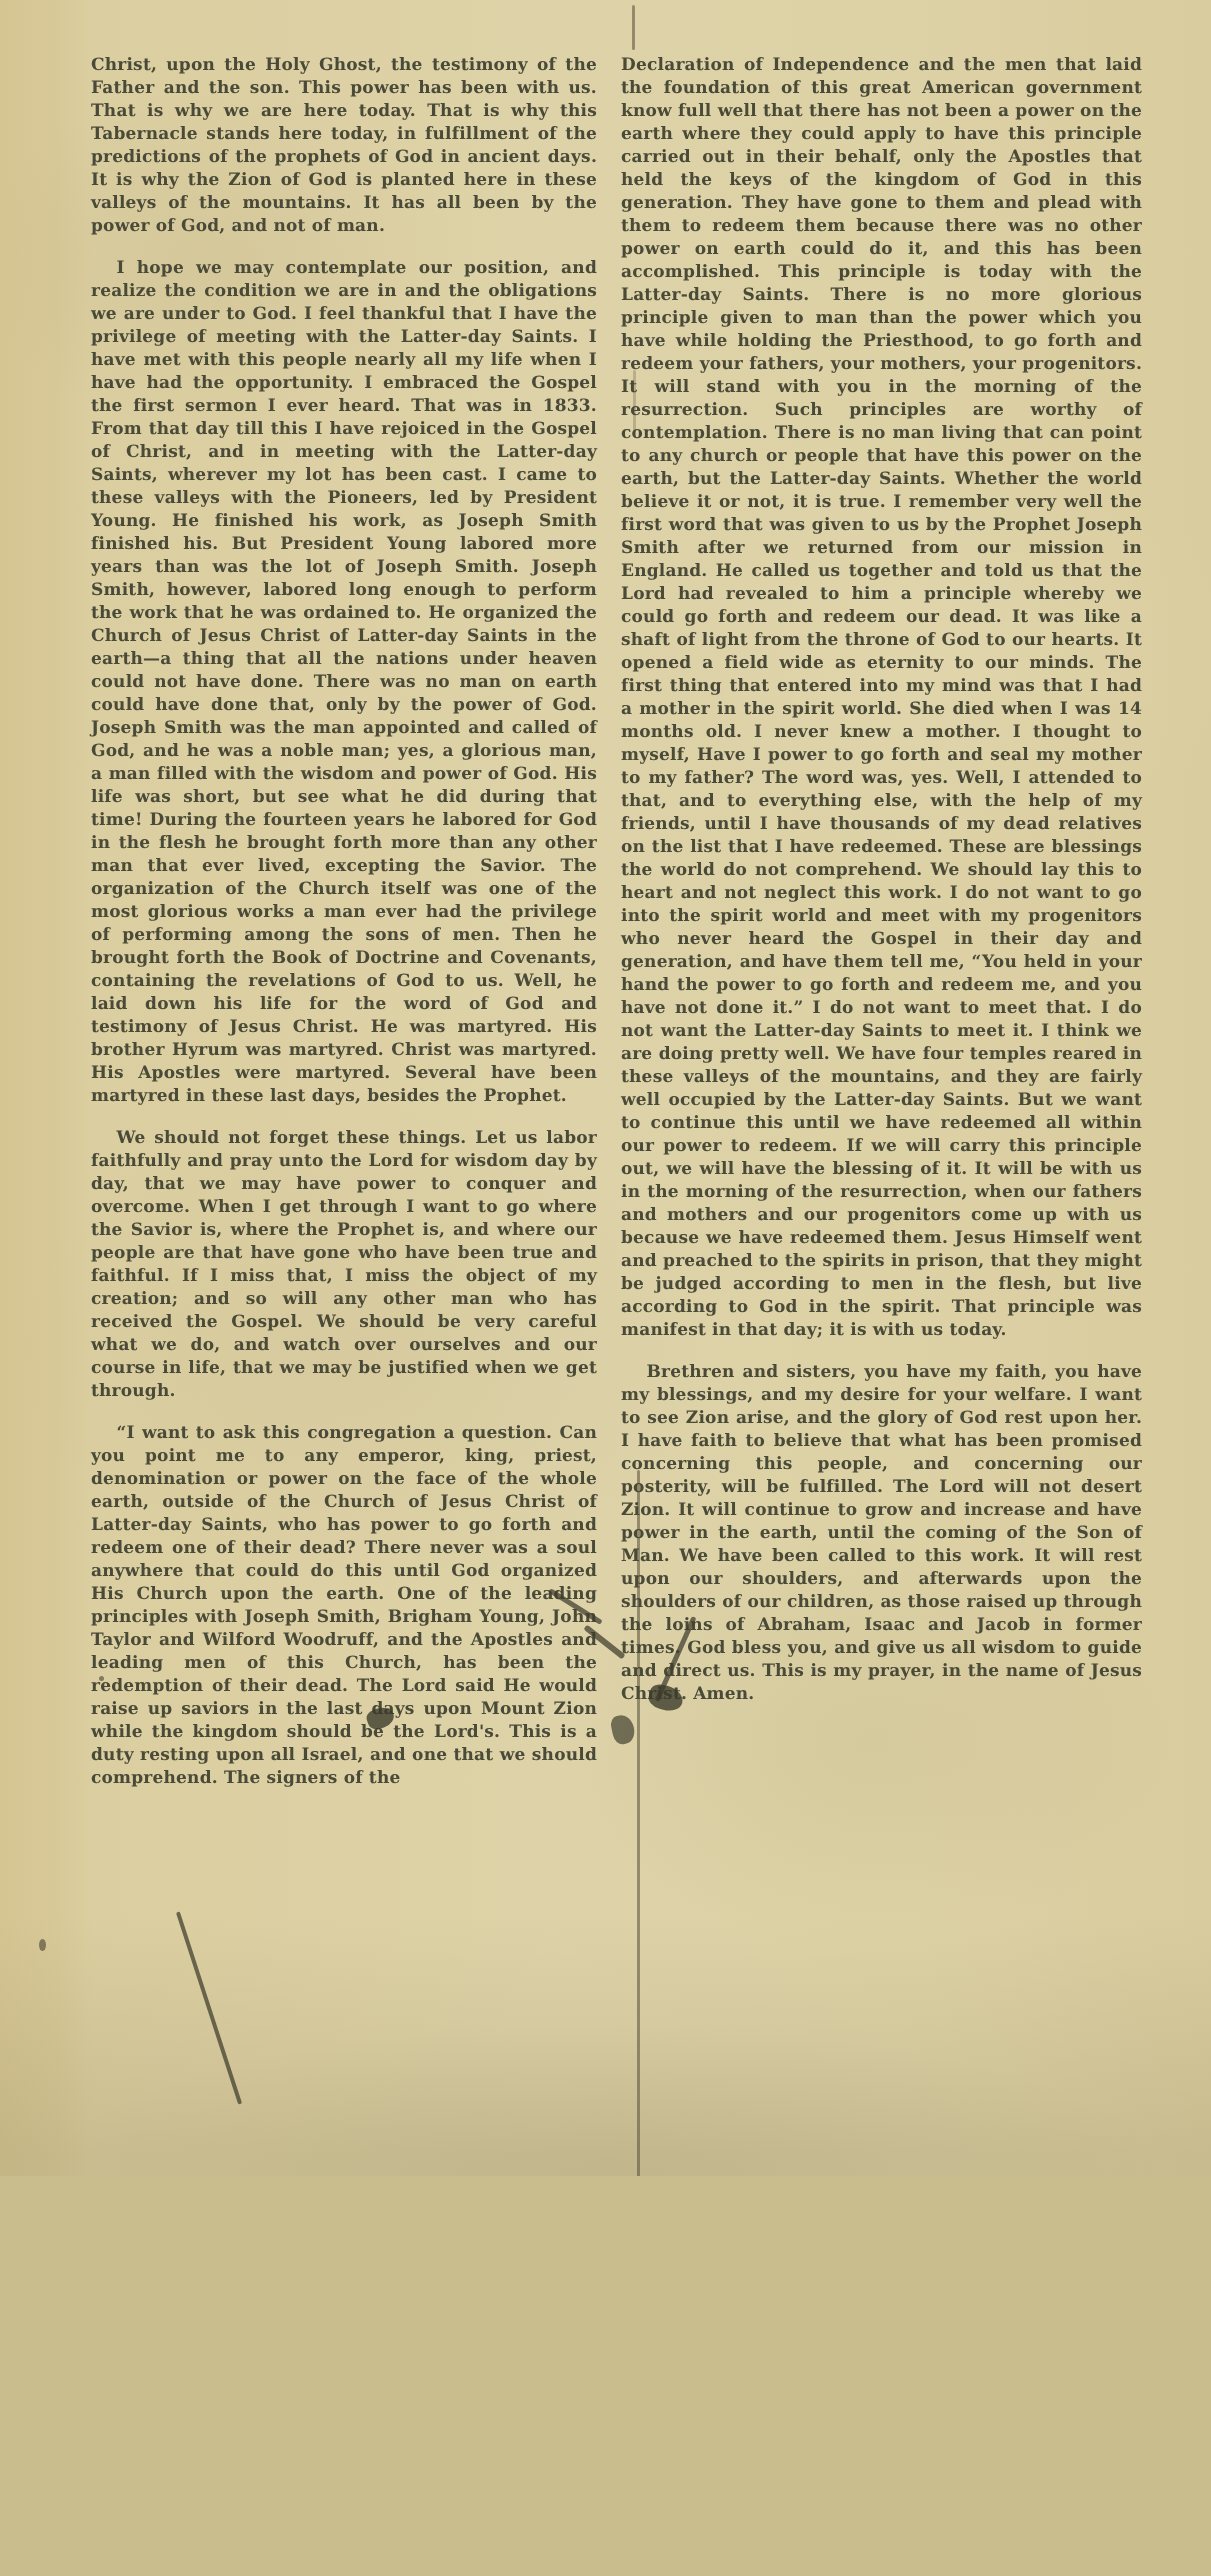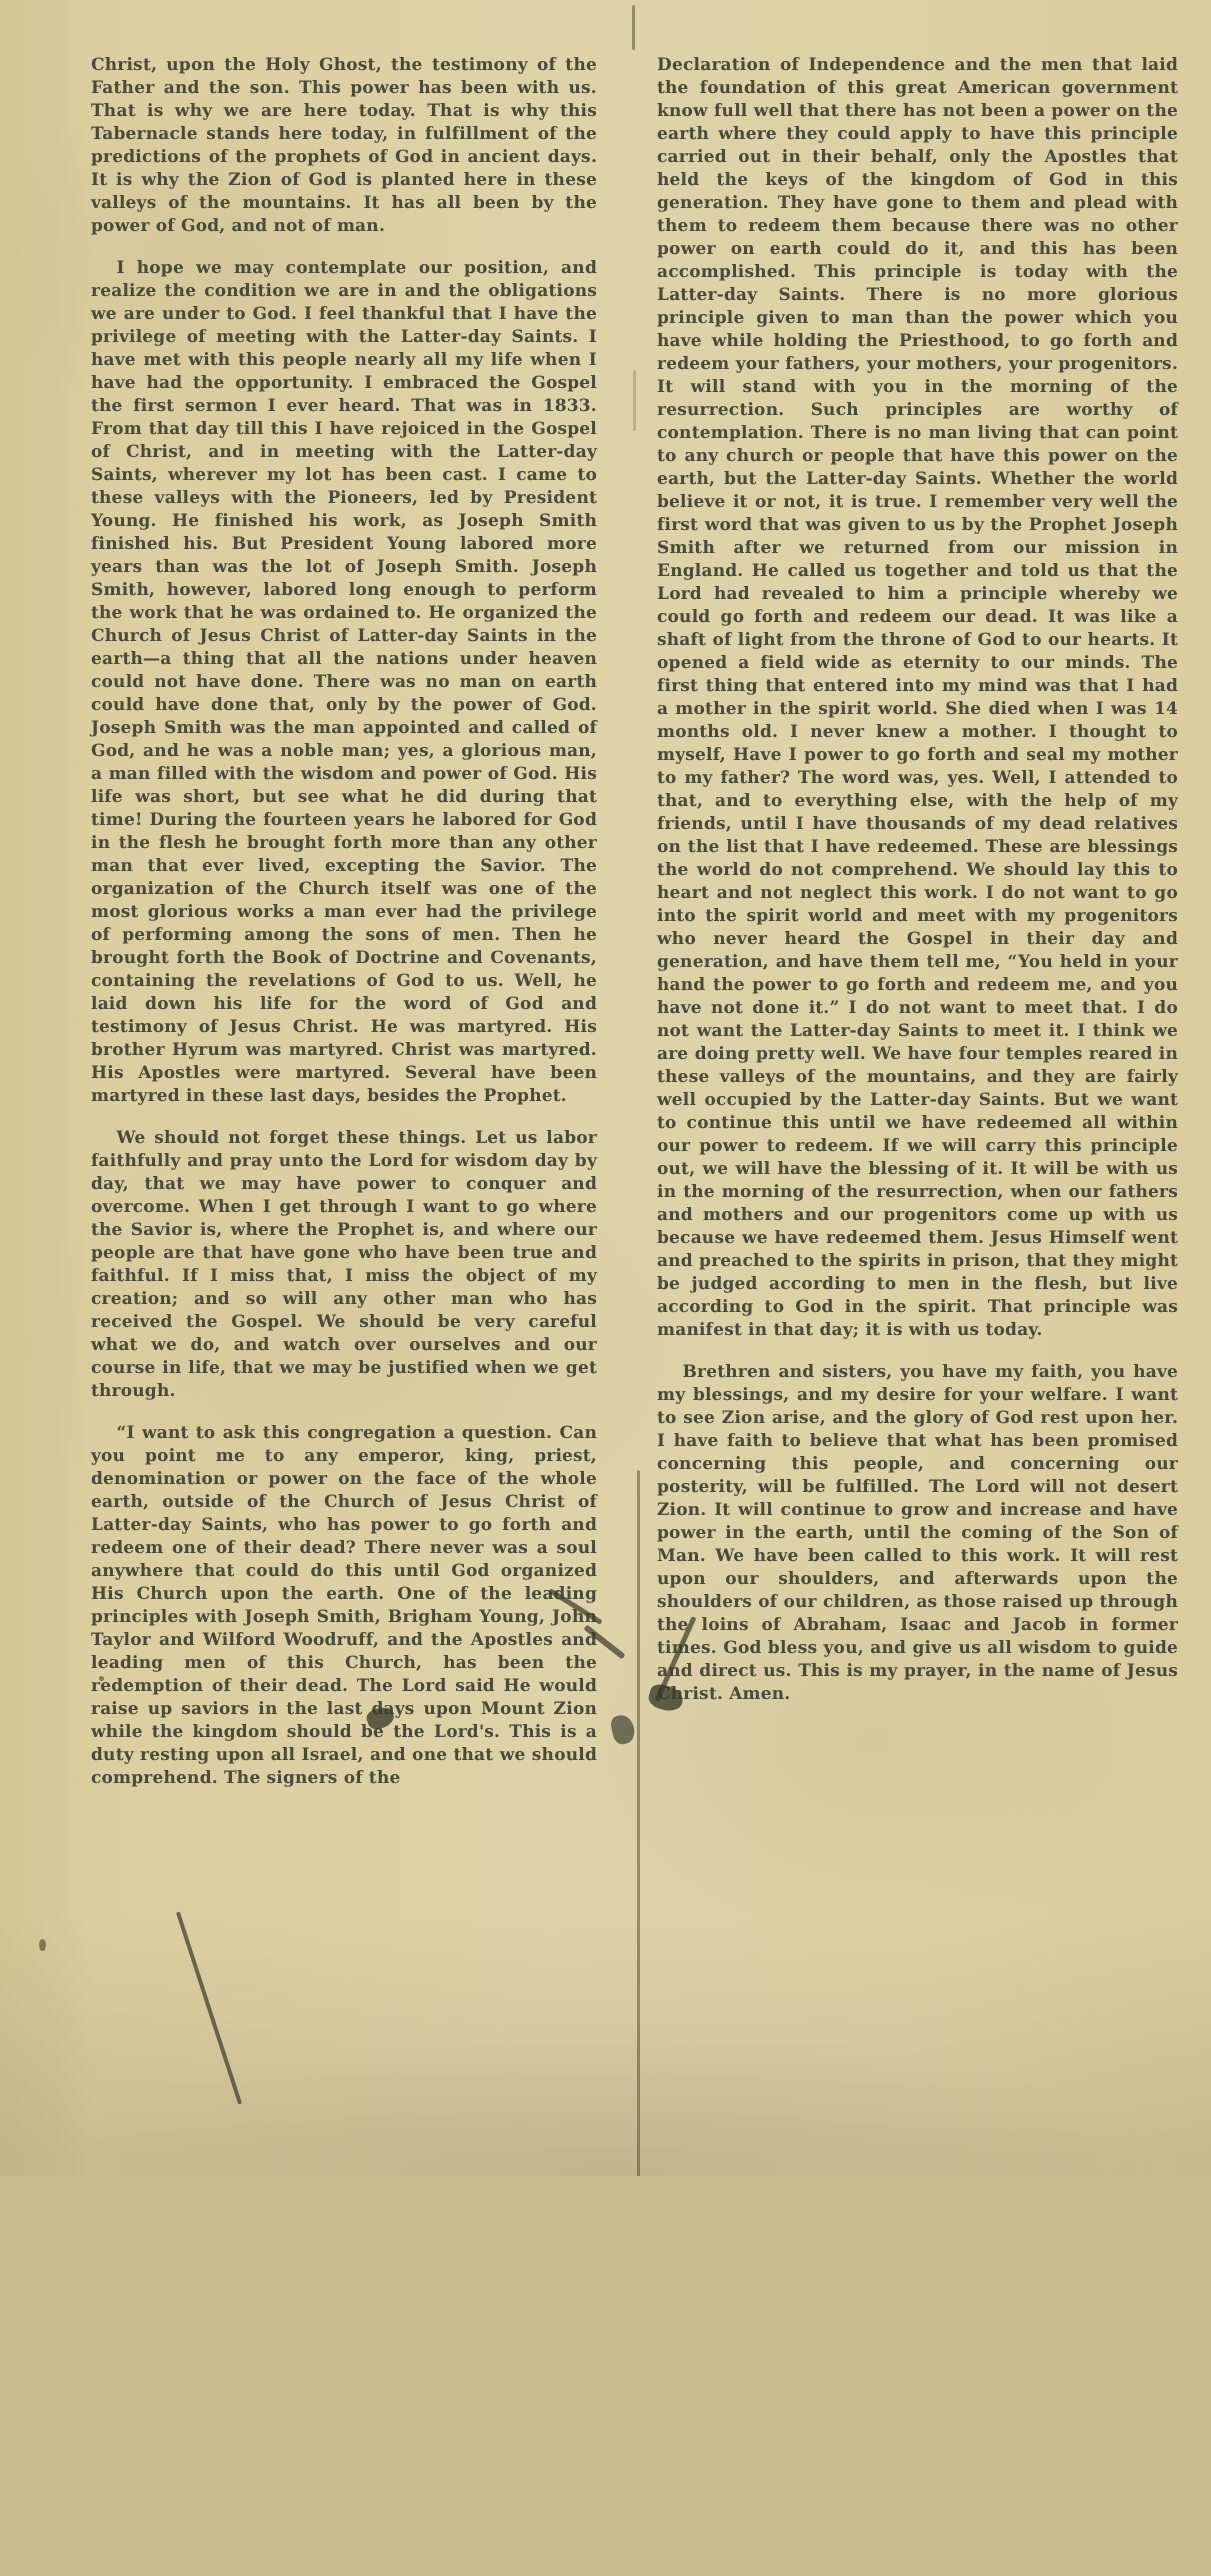--- a/index.html
+++ b/index.html
@@ -37,21 +37,21 @@
     width: 506px;
     color: var(--ink, #4a4a38);
     font-size: 17px;
     line-height: 23px;
     font-weight: bold;
     letter-spacing: 0.2px;
     text-align: justify;
     text-rendering: geometricPrecision;
   }
   #col-left  { left: 91px; }
-  #col-right { left: 657px; width: 521px; }
+  #col-right { left: 621px; width: 521px; }
   .col p.para {
     margin: 0 0 1.7px 0;
     text-indent: 0;
   }
   .col p.para.indent { text-indent: 1.5em; }
   .col p.para + p.para { margin-top: 19px; }
   .rule {
     position: absolute;
     width: 2.5px;
     background: var(--rule, rgba(86,80,56,0.55));

